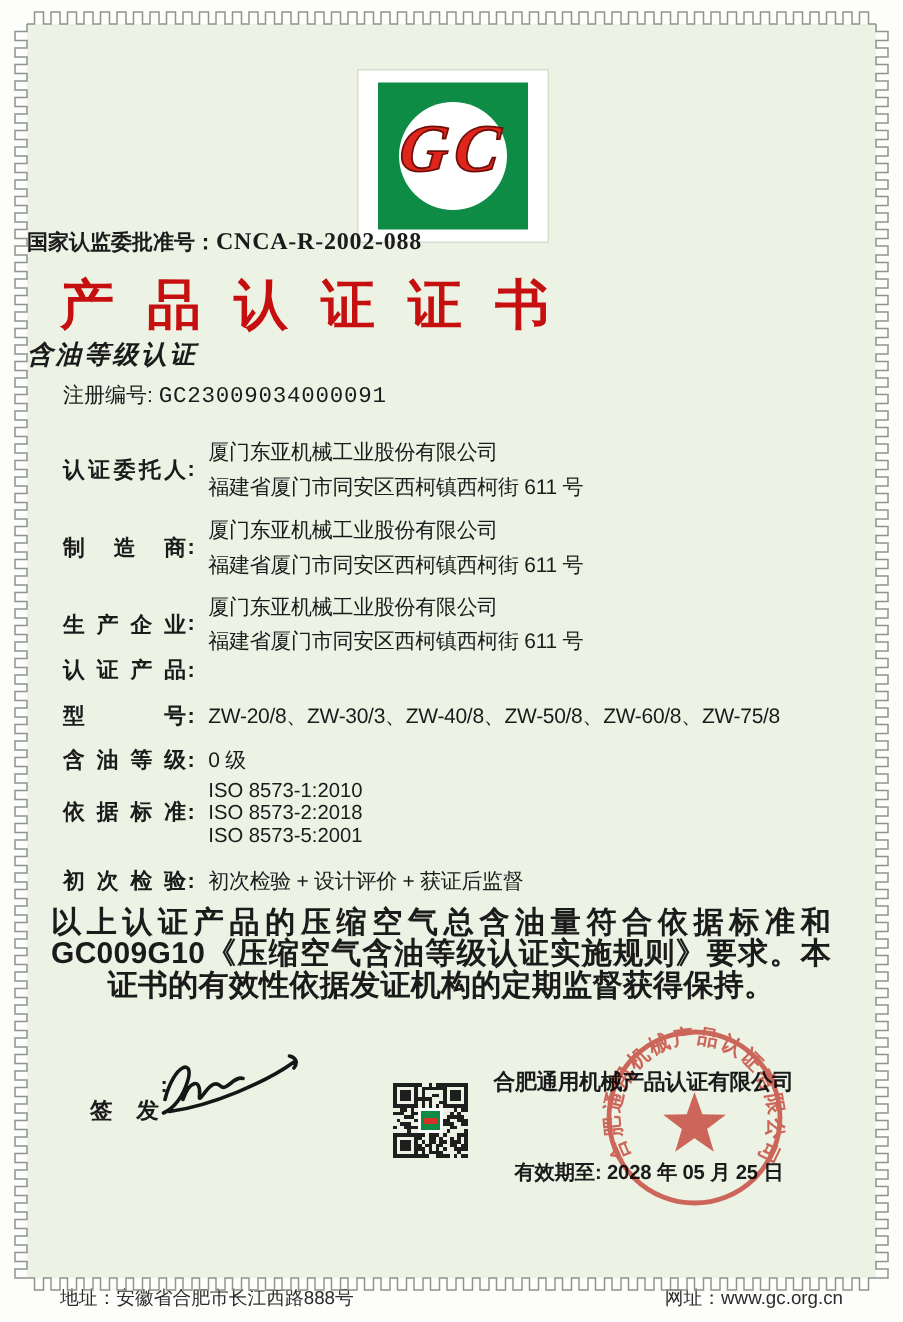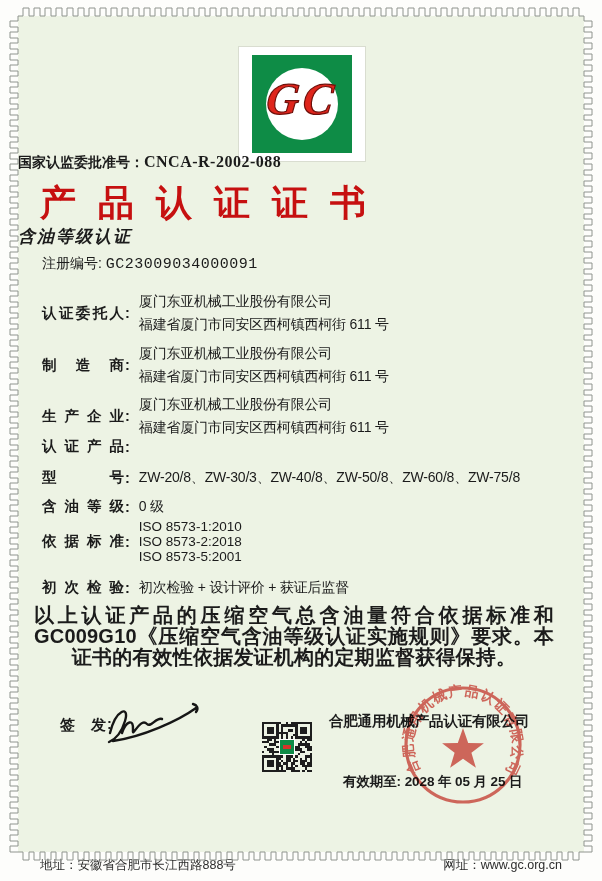--- a/index.html
+++ b/index.html
@@ -29,21 +29,21 @@
   .lbl{display:inline-block;width:82px;font-weight:bold;font-size:14.5px;text-align:justify;text-align-last:justify;}
   .colon{font-weight:bold;font-size:14.5px;margin-left:1px;margin-right:9px;}
   .val .vl{line-height:23px;font-size:14px;white-space:nowrap;letter-spacing:-0.2px;}
   .val .iso{line-height:15px;font-size:13.5px;letter-spacing:0;}
   .mono-ish{font-size:13.2px;letter-spacing:0;}
 
   .statement{position:absolute;left:16px;top:589px;width:520px;font-size:20px;font-weight:600;line-height:21px;
              text-align:justify;text-align-last:center;letter-spacing:.2px;}
 
   .signlbl{position:absolute;left:42px;top:700px;display:flex;font-weight:bold;font-size:15px;}
-  .signlbl .jl{display:inline-block;width:46px;text-align:justify;text-align-last:justify;}
+  .signlbl .jl{display:inline-block;width:46px;text-align:justify;text-align-last:justify;margin-top:15px;}
   .sig{position:absolute;left:76px;top:679px;}
   .qr{position:absolute;left:244px;top:706px;}
 
   .company{position:absolute;left:311px;top:696px;font-size:14.5px;font-weight:bold;letter-spacing:-0.2px;white-space:nowrap;}
   .dateline{position:absolute;left:325px;font-size:13.5px;font-weight:bold;white-space:nowrap;letter-spacing:-0.1px;}
 
   .stamp{position:absolute;left:379px;top:663px;opacity:.8;mix-blend-mode:multiply;z-index:5;}
 
   .footer{position:absolute;left:40px;top:857px;width:522px;display:flex;justify-content:space-between;
           font-size:12.5px;color:#2c2c2c;}

